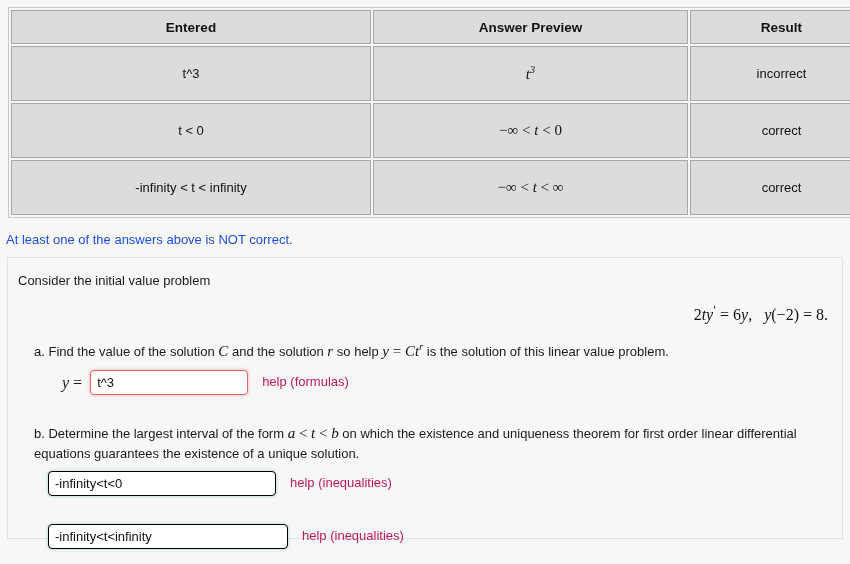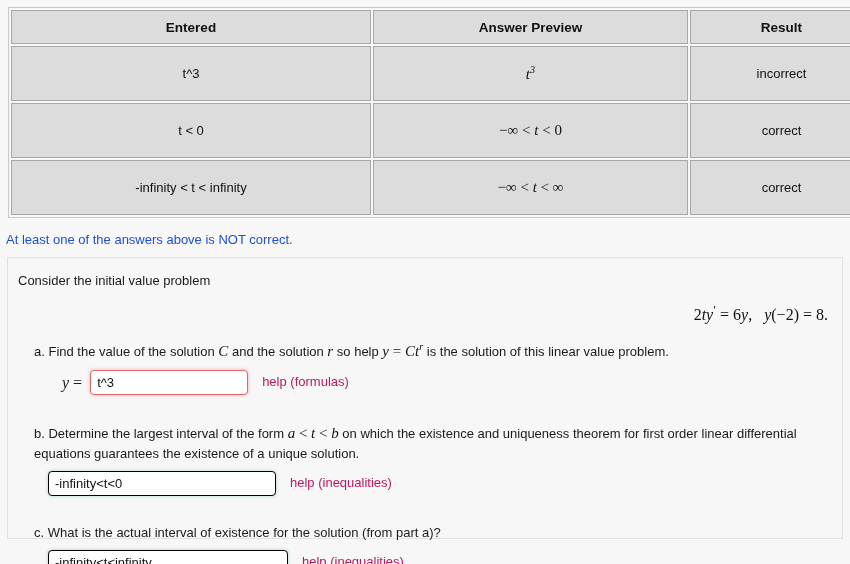--- a/index.html
+++ b/index.html
@@ -228,21 +228,19 @@
   <div class="part">
     <span class="part-body"><span class="part-label">b.</span>
       <span>Determine the largest interval of the form </span><span class="math">a <span class="op">&lt;</span> t <span class="op">&lt;</span> b</span><span> on which the existence and uniqueness theorem for first order linear differential equations guarantees the existence of a unique solution.</span></span>
     <div class="answer-row">
       <input class="ans ans-right" type="text" value="-infinity&lt;t&lt;0" style="">
       <a class="help-link">help (inequalities)</a>
     </div>
   </div>
 
   <div class="part">
-    <span class="part-body"><span class="part-label">c.</span>
-      <span>What is the actual interval of existence for the solution (from part a)?</span></span>
     <div class="answer-row">
       <input class="ans ans-right wide" type="text" value="-infinity&lt;t&lt;infinity" style="">
       <a class="help-link">help (inequalities)</a>
     </div>
   </div>
 
 </div>
 
 </body></html>

